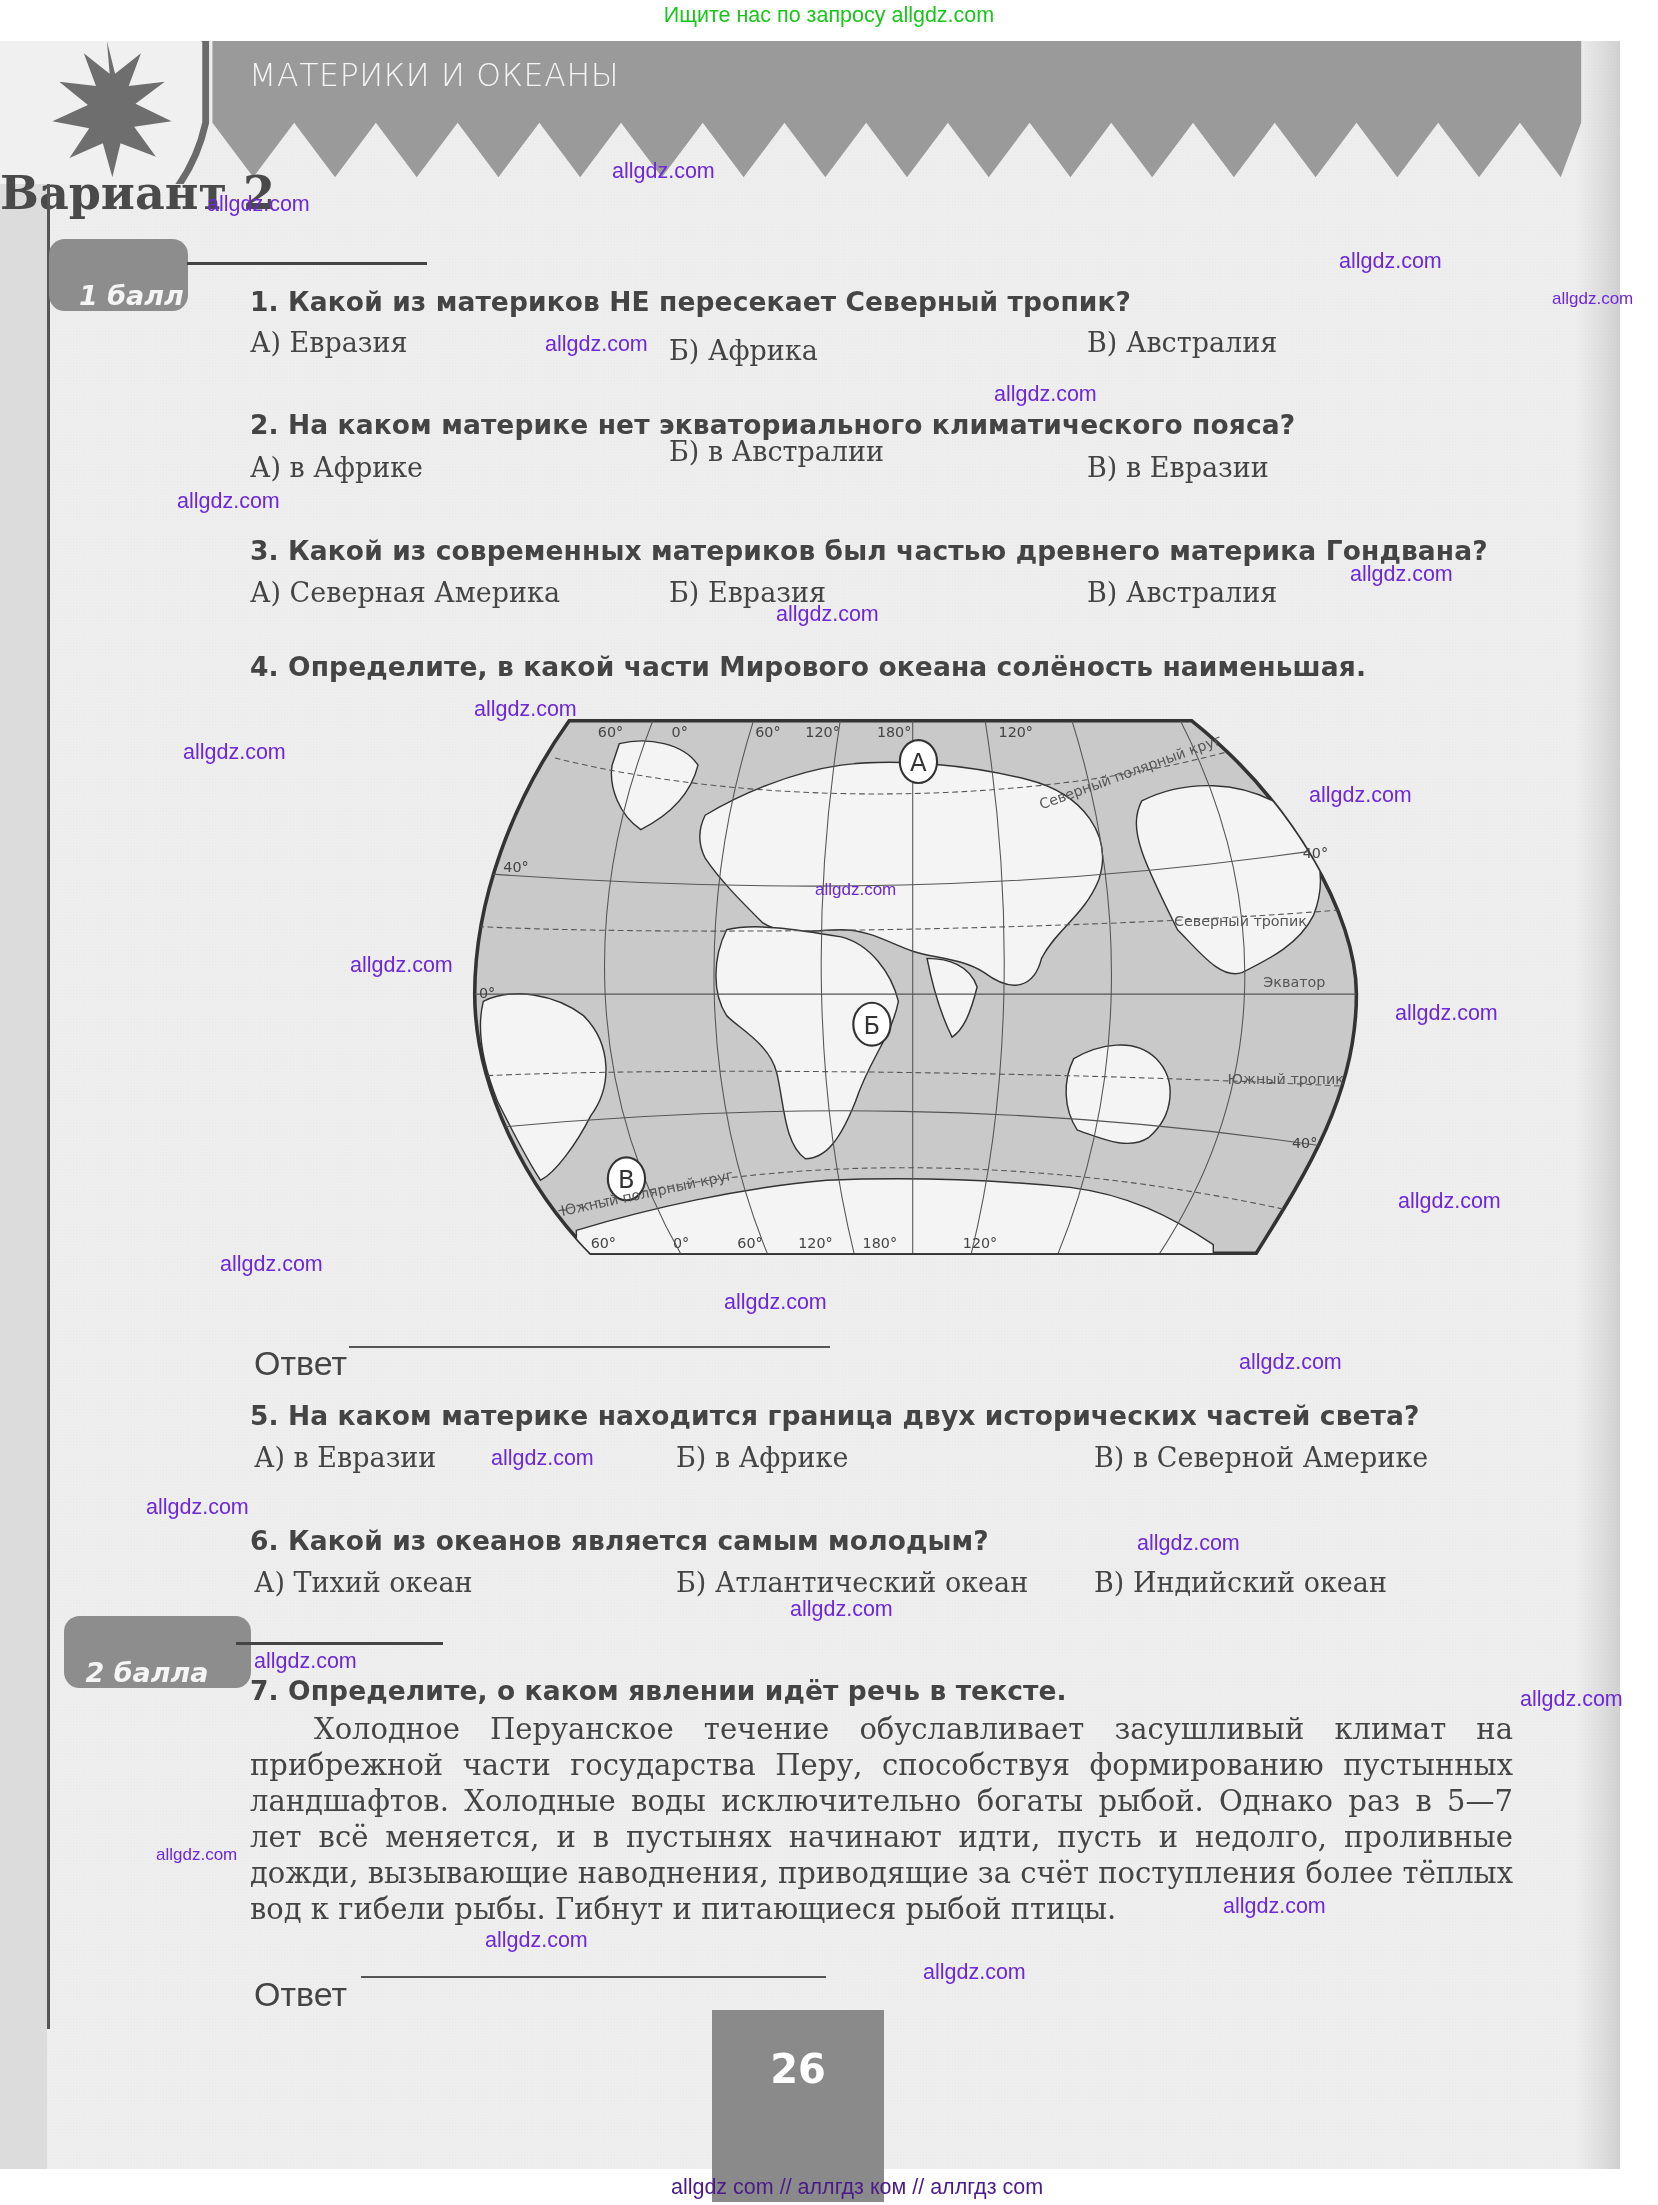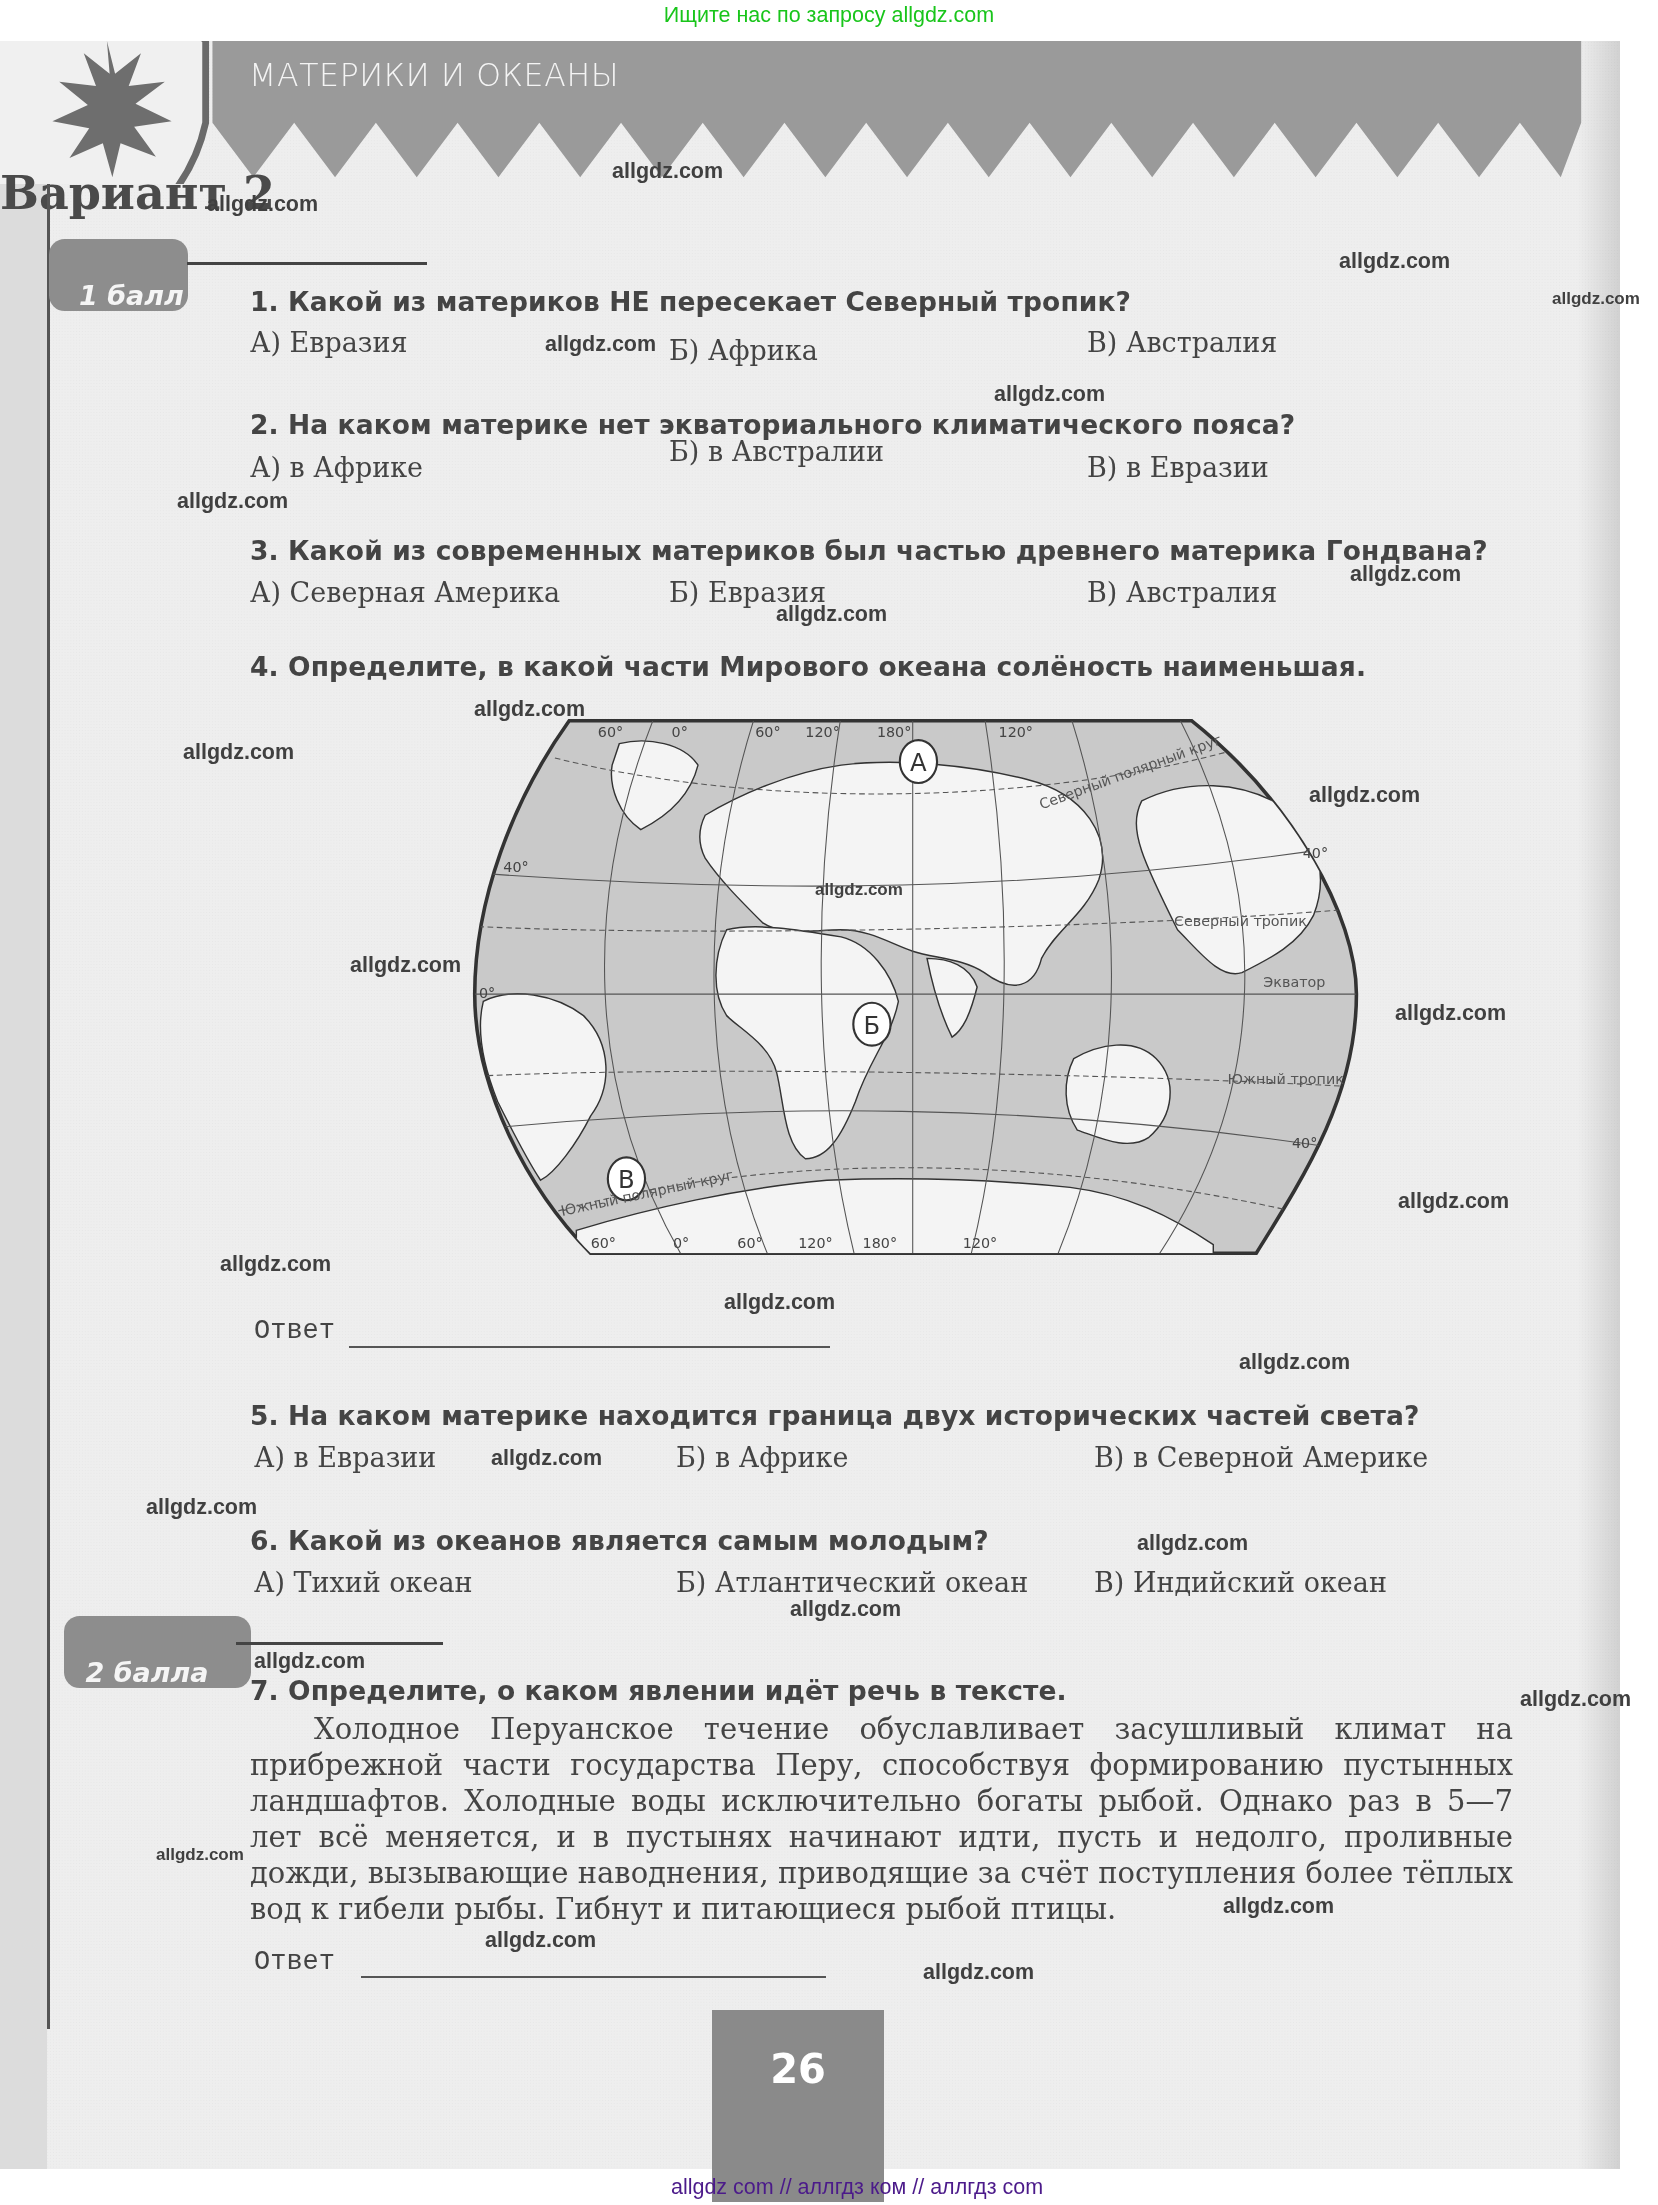--- a/index.html
+++ b/index.html
@@ -50,40 +50,39 @@
     font-size:27px; display:flex; align-items:flex-end; padding-left:30px; box-sizing:border-box;
   }
   .score-line { position:absolute; height:2.9px; background:#444; }
   .q {
     position:absolute; left:250px; font-family:"DejaVu Sans", sans-serif; font-weight:bold;
     font-size:26.5px; color:#444; white-space:nowrap; letter-spacing:0.1px;
   }
   .opt {
     position:absolute; font-family:"DejaVu Serif", serif; font-size:27px; color:#444; white-space:nowrap;
   }
-  .answer-label { position:absolute; font-family:Liberation Mono, monospace; font-size:27px; color:#444; }
+  .answer-label { position:absolute; font-family:Liberation Sans, sans-serif; font-size:34px; color:#444;margin-top:28px; }
   .answer-line { position:absolute; height:2.1px; background:#555; }
   .para {
     position:absolute; left:250px; width:1263px; font-family:"DejaVu Serif", serif;
     font-size:29px; line-height:36px; color:#444; text-align:justify;
   }
   .para p { margin:0; text-indent:64px; }
   .page-num {
     position:absolute; left:712px; top:1969px; width:172px; height:192px;
     background:#8a8a8a; color:#fff; font-family:"DejaVu Sans", sans-serif; font-weight:bold;
     font-size:40px; text-align:center; padding-top:36px; box-sizing:border-box;
   }
   .footer {
     position:absolute; left:0; top:2175px; width:1658px; text-align:center;
     font-family:"Liberation Sans", sans-serif; font-size:21.5px; color:#4b1a8a;padding-left:28px;
   }
   .wm {
-    position:absolute; font-family:"Liberation Sans", sans-serif; font-size:21.5px; color:#404040;
+    position:absolute; font-family:"Liberation Sans", sans-serif; font-size:21.5px; color:#6d28d9;
     white-space:nowrap;
-    font-weight:bold;
   }
   .map-wrap { position:absolute; left:469px; top:715px; width:891px; height:544px; }
   .map-label { font-family:"DejaVu Sans", sans-serif; }
 </style>
 </head>
 <body>
 
 <div class="top-banner">Ищите нас по запросу allgdz.com</div>
 
 <div class="page">

